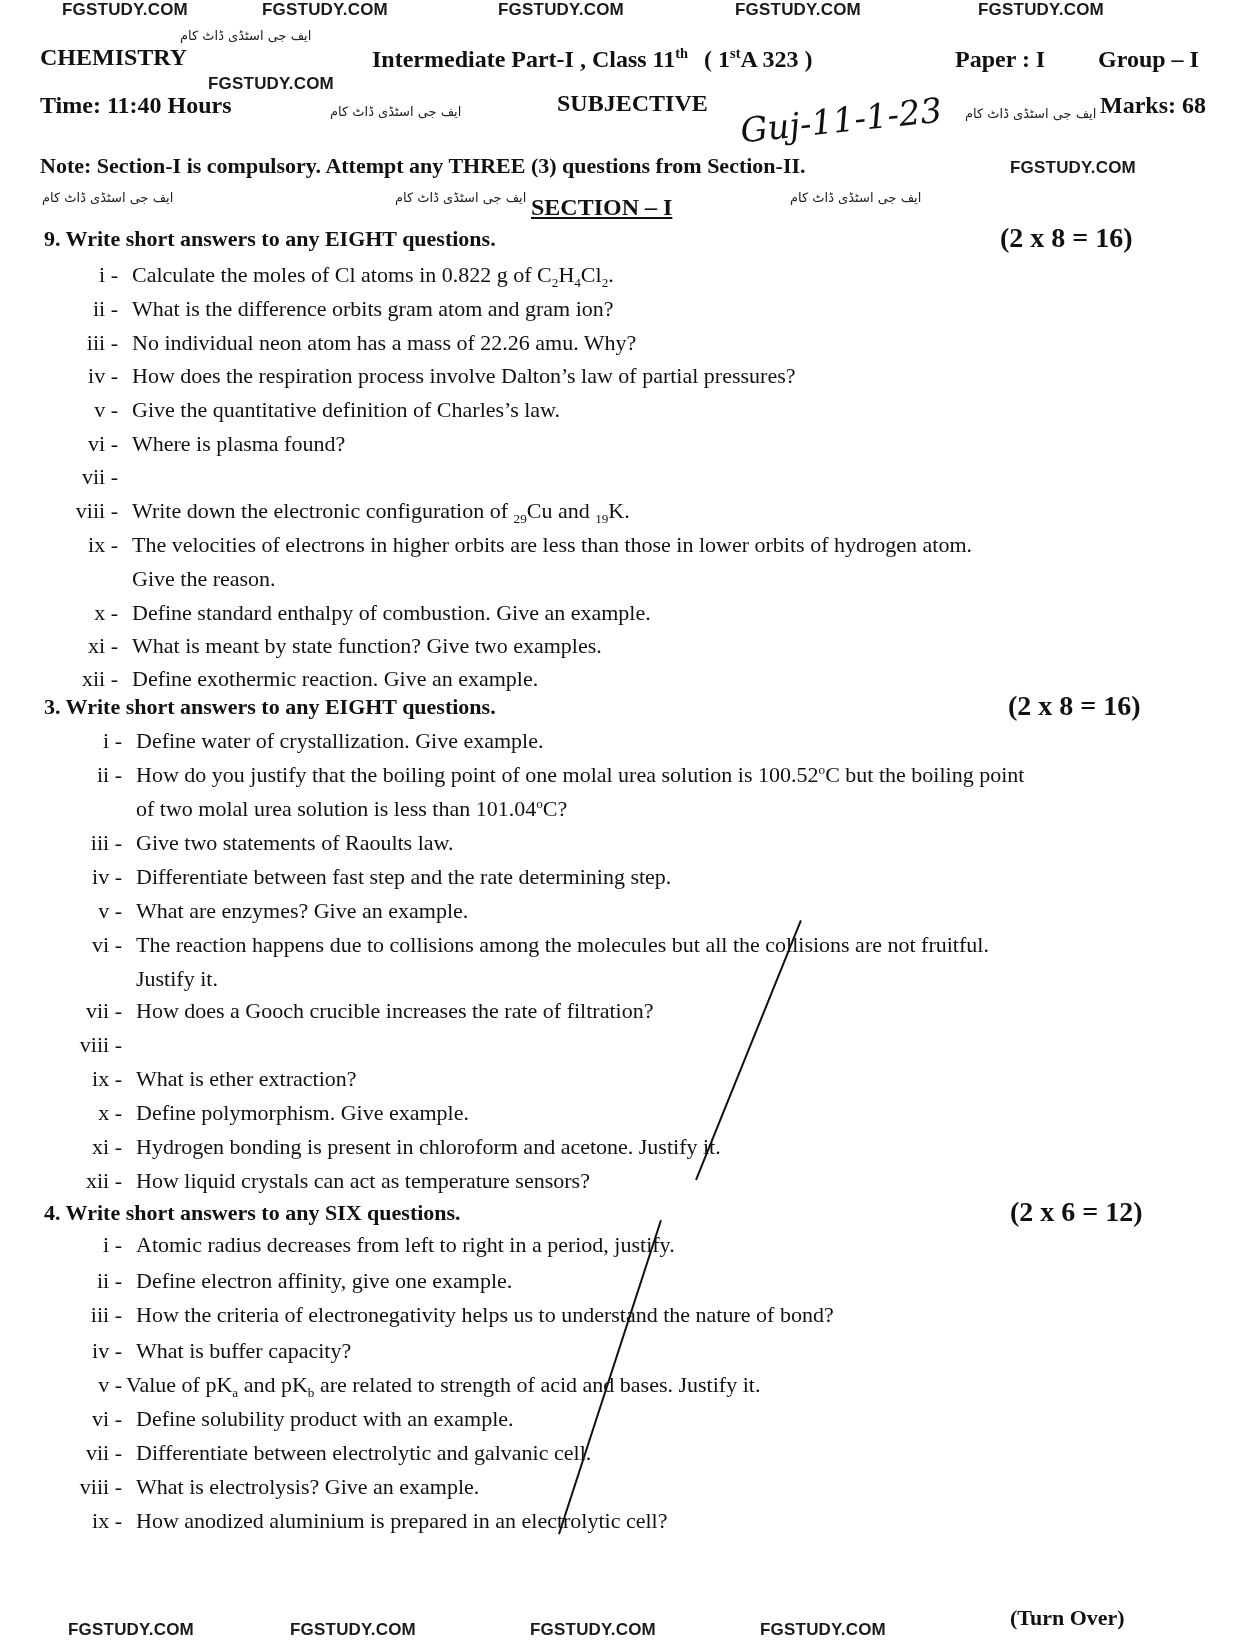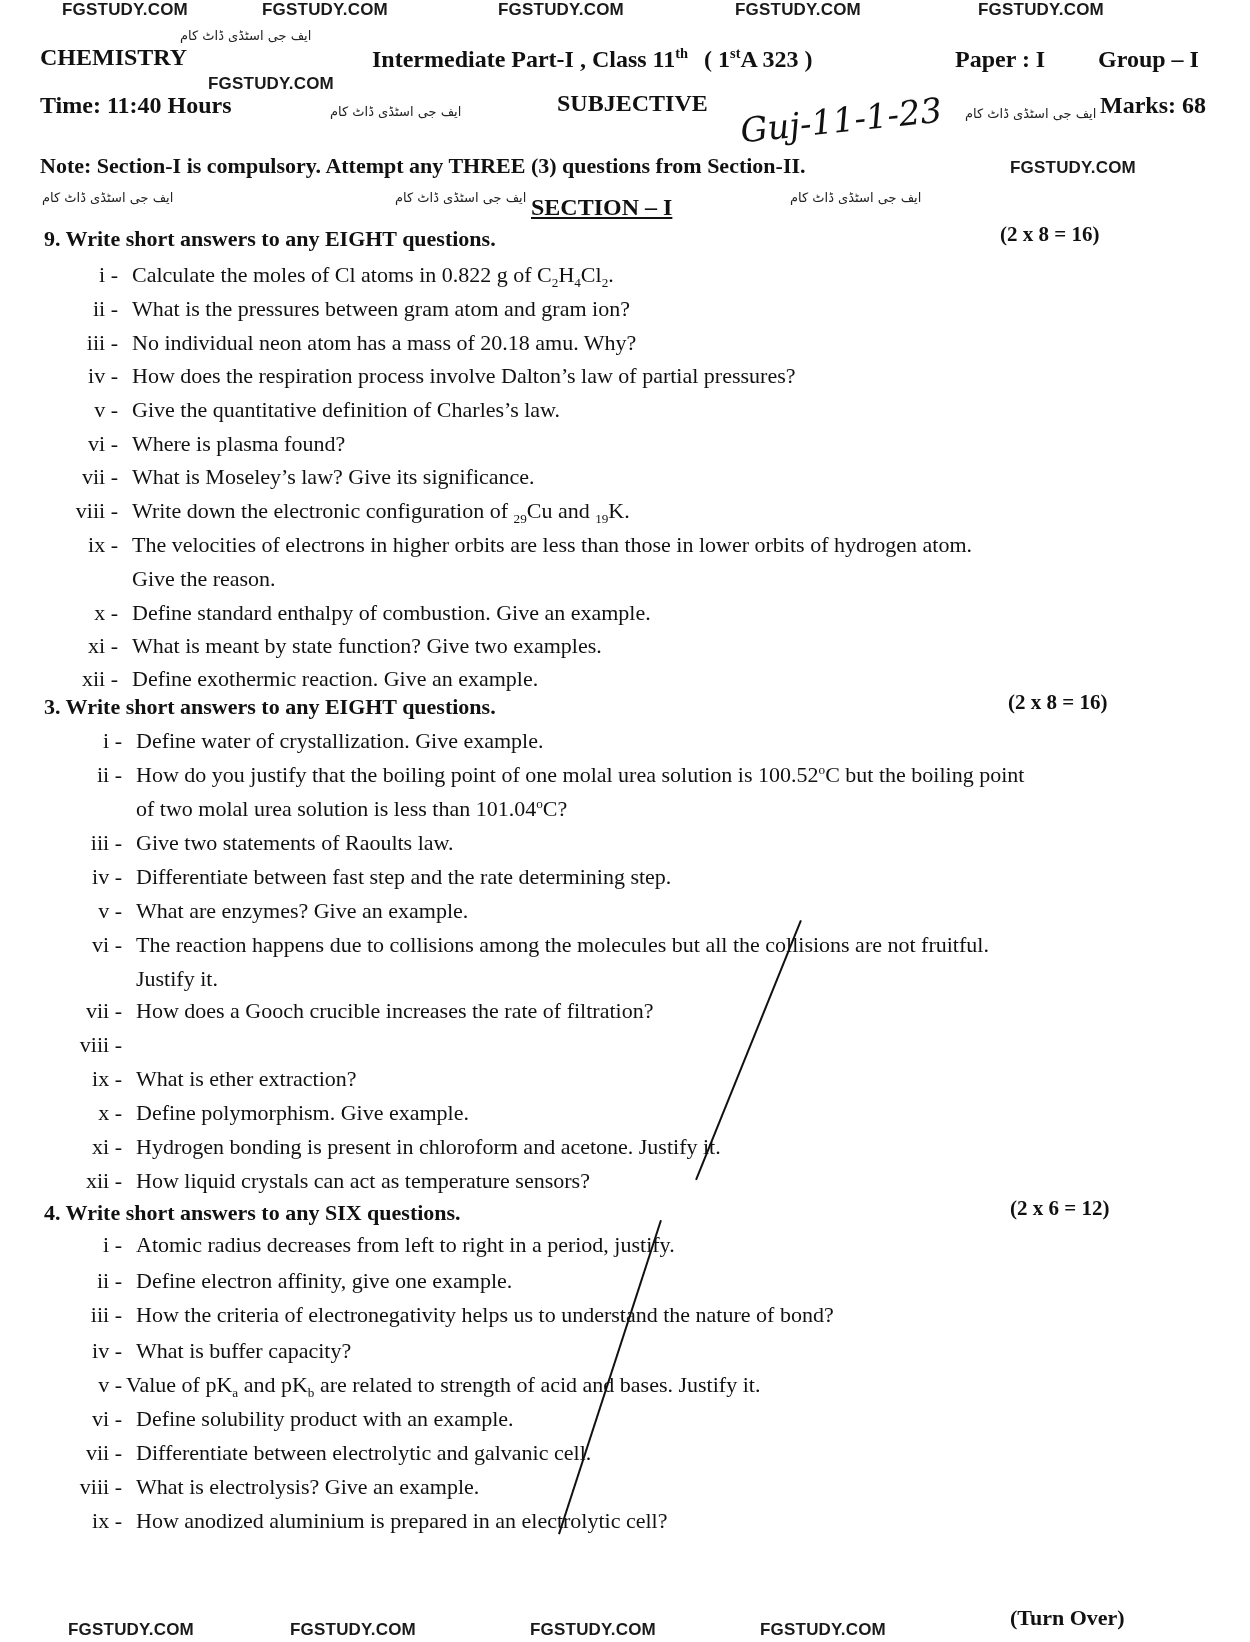--- a/index.html
+++ b/index.html
@@ -1,21 +1,21 @@
 <!DOCTYPE html>
 <html><head>
 <meta charset="utf-8">
 <style>
   html, body { margin: 0; padding: 0; background: #ffffff; }
   body { width: 1250px; height: 1642px; position: relative; overflow: hidden; color: #111; font-family: "Liberation Serif", serif; }
   .wm { position: absolute; font-family: "Liberation Sans", sans-serif; font-weight: bold; font-size: 17px; color: #1a1a1a; letter-spacing: 0.2px; }
   .urdu { position: absolute; font-family: "DejaVu Sans", sans-serif; font-size: 13px; color: #222; direction: rtl; }
   .hdr { position: absolute; font-weight: bold; font-size: 24px; }
   .q-head { position: absolute; font-weight: bold; font-size: 22px; }
-  .marks { position: absolute; font-weight: bold; font-size: 21px; }
+  .marks { position: absolute; font-weight: bold; font-size: 28px; }
   .row { position: absolute; left: 0; width: 1250px; font-size: 22px; height: 30px; }
   .row .num { position: absolute; width: 60px; text-align: right; }
   .row .txt { position: absolute; white-space: nowrap; }
   .cont { position: absolute; font-size: 22px; white-space: nowrap; }
   sup { font-size: 60%; vertical-align: super; line-height: 0; }
   sub { font-size: 60%; vertical-align: sub; line-height: 0; }
   .section-title { position: absolute; font-weight: bold; font-size: 24px; text-decoration: underline; }
   .handwriting { position: absolute; font-family: "DejaVu Serif", serif; font-style: italic; font-size: 34px; transform: rotate(-6deg); color: #111; }
   .slash { position: absolute; border-left: 2px solid #111; transform-origin: top left; }
 </style>
@@ -54,41 +54,40 @@
 
 <div id="q-container">
     <div class="q-head" style="left: 44px; top: 226px;">9.  Write short answers to any EIGHT questions.</div>
     <div class="marks" style="left: 1000px; top: 222px;">(2 x 8 = 16)</div>
     <div class="row" style="top: 262px;">
       <span class="num" style="left: 58px;">i -</span>
       <span class="txt" style="left: 132px;">Calculate the moles of Cl atoms in 0.822 g of C<sub>2</sub>H<sub>4</sub>Cl<sub>2</sub>.</span>
     </div>
     <div class="row" style="top: 296px;">
       <span class="num" style="left: 58px;">ii -</span>
-      <span class="txt" style="left: 132px;">What is the pressures between gram atom and gram ion?</span>
+      <span class="txt" style="left: 132px;">What is the difference orbits gram atom and gram ion?</span>
     </div>
     <div class="row" style="top: 330px;">
       <span class="num" style="left: 58px;">iii -</span>
-      <span class="txt" style="left: 132px;">No individual neon atom has a mass of 20.18 amu. Why?</span>
+      <span class="txt" style="left: 132px;">No individual neon atom has a mass of 22.26 amu. Why?</span>
     </div>
     <div class="row" style="top: 363px;">
       <span class="num" style="left: 58px;">iv -</span>
       <span class="txt" style="left: 132px;">How does the respiration process involve Dalton’s law of partial pressures?</span>
     </div>
     <div class="row" style="top: 397px;">
       <span class="num" style="left: 58px;">v -</span>
       <span class="txt" style="left: 132px;">Give the quantitative definition of Charles’s law.</span>
     </div>
     <div class="row" style="top: 431px;">
       <span class="num" style="left: 58px;">vi -</span>
       <span class="txt" style="left: 132px;">Where is plasma found?</span>
     </div>
     <div class="row" style="top: 464px;">
       <span class="num" style="left: 58px;">vii -</span>
-      <span class="txt" style="left: 132px;">What is Moseley’s law? Give its significance.</span>
     </div>
     <div class="row" style="top: 498px;">
       <span class="num" style="left: 58px;">viii -</span>
       <span class="txt" style="left: 132px;">Write down the electronic configuration of <sub>29</sub>Cu and <sub>19</sub>K.</span>
     </div>
     <div class="row" style="top: 532px;">
       <span class="num" style="left: 58px;">ix -</span>
       <span class="txt" style="left: 132px;">The velocities of electrons in higher orbits are less than those in lower orbits of hydrogen atom.</span>
     </div>
     <div class="cont" style="left: 132px; top: 566px;">Give the reason.</div>

